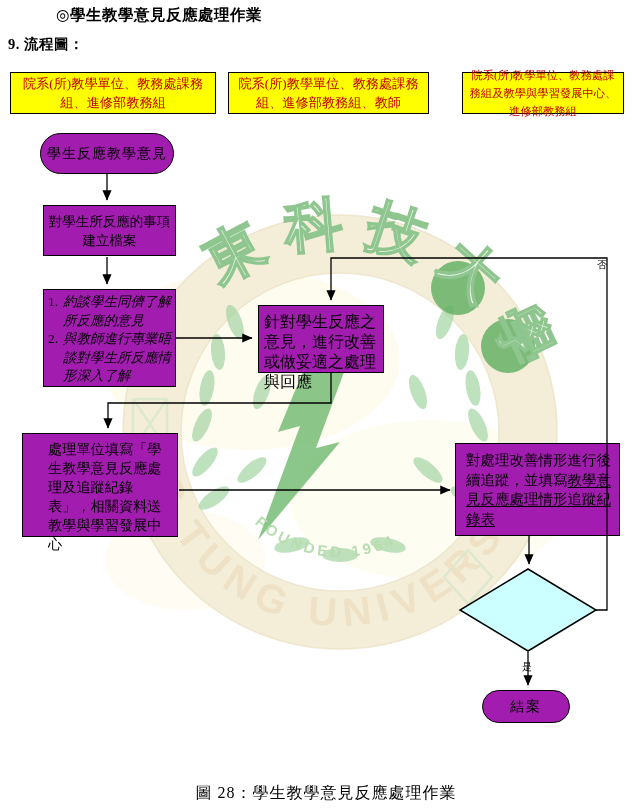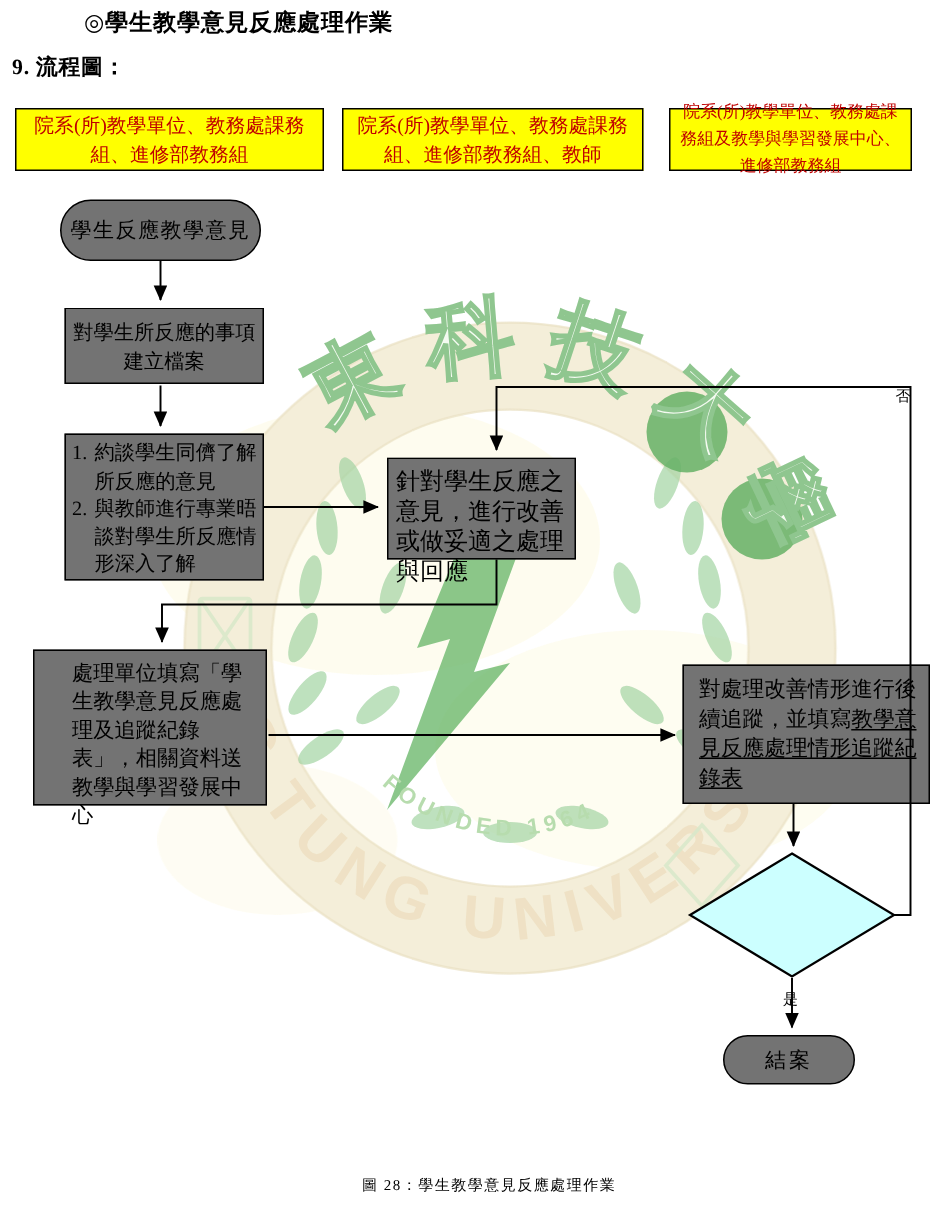--- a/index.html
+++ b/index.html
@@ -5,43 +5,43 @@
   html,body{margin:0;padding:0;background:#ffffff;}
   #page{position:relative;width:632px;height:811px;background:#ffffff;overflow:hidden;
         font-family:"Liberation Serif","DejaVu Serif",serif;color:#000;}
   .abs{position:absolute;box-sizing:border-box;}
   .doc-title{left:8px;top:5px;font-size:15.5px;font-weight:bold;letter-spacing:0.5px;margin-left:48px;}
   .doc-section{left:8px;top:35px;font-size:14.5px;font-weight:bold;letter-spacing:0.5px;}
   .lane{background:#ffff00;border:1.5px solid #000;color:#c00000;text-align:center;
         display:flex;align-items:center;justify-content:center;padding:1px 4px;line-height:1.45;}
   .lane1{left:10px;top:72px;width:206px;height:42px;font-size:13.2px;}
   .lane2{left:228px;top:72px;width:201px;height:42px;font-size:13.2px;}
-  .lane3{left:446px;top:72px;width:162px;height:42px;font-size:11.3px;line-height:1.6;justify-content:flex-end;}
-  .node{background:#737373;border:1.5px solid #000;}
+  .lane3{left:462px;top:72px;width:162px;height:42px;font-size:11.3px;line-height:1.6;justify-content:flex-end;}
+  .node{background:#a21caf;border:1.5px solid #000;}
   .stadium{border-radius:999px;display:flex;align-items:center;justify-content:center;}
   .nA{left:40px;top:133px;width:134px;height:41px;font-size:14px;letter-spacing:1px;}
   .nB{left:43px;top:205px;width:133px;height:51px;text-align:center;font-size:13.5px;
       line-height:19px;padding-top:6px;}
   .nC{left:43px;top:289px;width:133px;height:98px;font-size:13.5px;line-height:18.5px;
       padding:3px 3px 0 4px;}
   .nC .row{display:flex;}
   .nC .num{width:15px;flex:none;}
-  .nC .itm{flex:1;}
+  .nC .itm{flex:1;font-style:italic;}
   .nD{left:258px;top:305px;width:126px;height:68px;font-size:16px;line-height:20px;
       padding:6px 2px 0 5px;}
   .nE{left:22px;top:433px;width:156px;height:104px;font-size:14.2px;line-height:19px;
       padding:6px 6px 0 25px;}
   .nF{left:455px;top:443px;width:165px;height:93px;font-size:14.5px;line-height:19.5px;
       padding:7px 8px 0 10px;}
   .nH{left:482px;top:690px;width:88px;height:33px;font-size:14px;letter-spacing:2px;}
   .dtext{left:477px;top:592px;width:100px;text-align:center;font-size:13px;line-height:17px;}
   .small-label{font-size:10px;line-height:10px;text-align:center;}
   .lblYes{left:520px;top:662px;width:14px;}
   .lblNo{left:596px;top:260px;width:12px;}
-  .caption{left:0;top:783px;width:632px;text-align:center;font-size:10px;letter-spacing:1px;padding-left:20px;}
+  .caption{left:0;top:783px;width:632px;text-align:center;font-size:16px;letter-spacing:1px;padding-left:20px;}
   .u{text-decoration:underline;text-underline-offset:2px;}
   svg.layer{position:absolute;left:0;top:0;}
   #wm{z-index:0;}
   #flowlines{z-index:1;}
   .zboxes{z-index:2;}
 </style>
 </head>
 <body>
 
 <div id="page">

